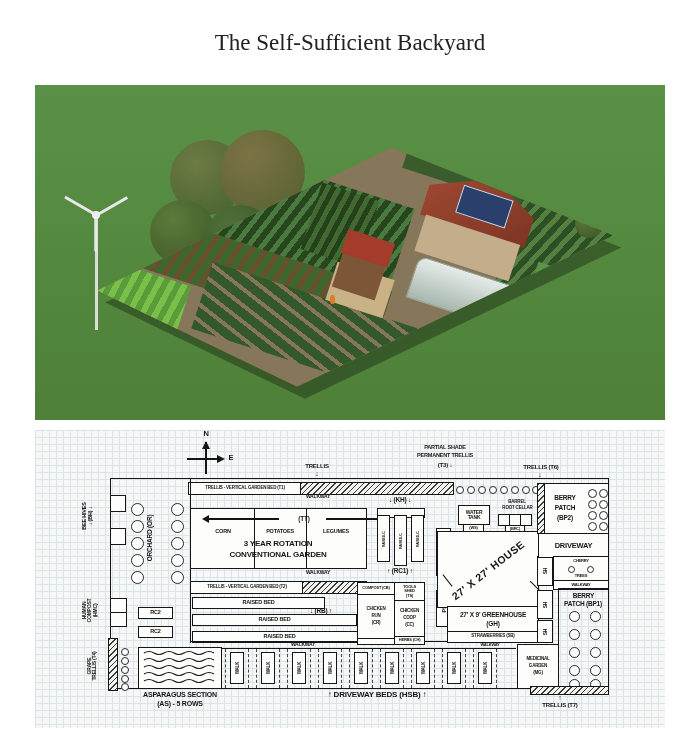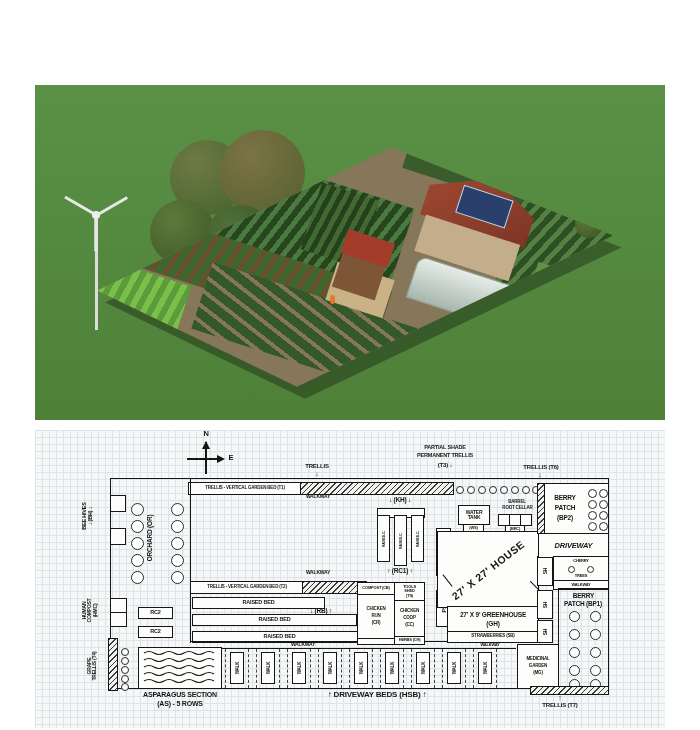--- a/index.html
+++ b/index.html
@@ -80,20 +80,21 @@
   .f75{font-size:7.5px;} .f8{font-size:8px;}
   .house-lb{position:absolute;left:50%;top:50%;transform:translate(-50%,-50%) rotate(-38deg);
       font-weight:700;font-size:10.5px;white-space:nowrap;letter-spacing:.5px;}
   svg{display:block;}
 </style>
 </head>
 <body>
 
 <div id="stage">
 
+  <div id="title">The Self-Sufficient Backyard</div>
 
   <div id="photo">
     <div class="pshadow"></div>
     <div class="tree" style="left:135px;top:55px;width:75px;height:75px;background:radial-gradient(circle at 35% 30%,#6e7a44,#44622e);"></div>
     <div class="tree" style="left:185px;top:45px;width:85px;height:85px;background:radial-gradient(circle at 35% 30%,#7c7345,#53602f);"></div>
     <div class="tree" style="left:115px;top:115px;width:65px;height:65px;background:radial-gradient(circle at 35% 30%,#5d7a3a,#3c5426);"></div>
     <div class="tree" style="left:170px;top:120px;width:70px;height:70px;background:radial-gradient(circle at 35% 30%,#50703a,#35511f);"></div>
     <div id="plot">
       <div class="rowsN"></div>
       <div class="hedge"></div>
@@ -171,20 +172,32 @@
     <div class="c" style="left:136px;top:90px;width:11px;height:11px;"></div>
     <div class="c" style="left:96px;top:107px;width:11px;height:11px;"></div>
     <div class="c" style="left:136px;top:107px;width:11px;height:11px;"></div>
     <div class="c" style="left:96px;top:124px;width:11px;height:11px;"></div>
     <div class="c" style="left:136px;top:124px;width:11px;height:11px;"></div>
     <div class="c" style="left:96px;top:141px;width:11px;height:11px;"></div>
     <div class="c" style="left:136px;top:141px;width:11px;height:11px;"></div>
     <div class="ln" style="left:155px;top:48px;width:1px;height:165px;"></div>
 
     <div class="lb f5" style="left:243px;top:64px;width:80px;">WALKWAY</div>
+    <div class="bx" style="left:155px;top:78px;width:175px;height:59px;">
+      <div class="ln" style="left:63px;top:0;width:1px;height:100%;"></div>
+      <div class="ln" style="left:115px;top:0;width:1px;height:100%;"></div>
+      <div class="lb f65" style="left:95px;top:6px;width:36px;">(TT)</div>
+      <div class="arwL" style="left:18px;top:9px;width:70px;"></div>
+      <div class="arwR" style="left:135px;top:9px;width:55px;"></div>
+      <div class="lb f55" style="left:8px;top:20px;width:48px;">CORN</div>
+      <div class="lb f55" style="left:66px;top:20px;width:46px;">POTATOES</div>
+      <div class="lb f55" style="left:120px;top:20px;width:50px;">LEGUMES</div>
+      <div class="lb f8" style="left:18px;top:31px;width:138px;">3 YEAR ROTATION</div>
+      <div class="lb f8" style="left:10px;top:42px;width:154px;">CONVENTIONAL GARDEN</div>
+    </div>
     <div class="lb f5" style="left:243px;top:140px;width:80px;">WALKWAY</div>
 
     <div class="bx" style="left:155px;top:151px;width:112px;height:11px;">
       <div class="lb f45" style="left:1px;top:3px;width:110px;">TRELLIS - VERTICAL GARDEN BED (T2)</div>
     </div>
     <div class="hx" style="left:267px;top:151px;width:63px;height:11px;"></div>
     <div class="bx" style="left:157px;top:167px;width:131px;height:10px;">
       <div class="lb f55" style="left:0;top:2px;width:100%;">RAISED BED</div>
     </div>
     <div class="lb f65" style="left:262px;top:177px;width:48px;">↓ (RB) ↑</div>
@@ -384,21 +397,21 @@
       <div class="c" style="left:50px;top:5px;width:7px;height:7px;"></div>
       <div class="c" style="left:61px;top:5px;width:7px;height:7px;"></div>
       <div class="c" style="left:50px;top:16px;width:7px;height:7px;"></div>
       <div class="c" style="left:61px;top:16px;width:7px;height:7px;"></div>
       <div class="c" style="left:50px;top:27px;width:7px;height:7px;"></div>
       <div class="c" style="left:61px;top:27px;width:7px;height:7px;"></div>
       <div class="c" style="left:50px;top:38px;width:7px;height:7px;"></div>
       <div class="c" style="left:61px;top:38px;width:7px;height:7px;"></div>
     </div>
     <div class="hx" style="left:502px;top:53px;width:6px;height:49px;"></div>
-    <div class="bx" style="left:503px;top:103px;width:69px;height:23px;font-style:italic;">
+    <div class="bx" style="left:503px;top:103px;width:69px;height:23px;">
       <div class="lb f75" style="left:0;top:8px;width:100%;">DRIVEWAY</div>
     </div>
 
     <div class="bx" style="left:518px;top:126px;width:54px;height:24px;">
       <div class="lb f4" style="left:0;top:2px;width:100%;">CHERRY</div>
       <div class="c" style="left:14px;top:9px;width:5px;height:5px;"></div>
       <div class="c" style="left:33px;top:9px;width:5px;height:5px;"></div>
       <div class="lb f4" style="left:0;top:17px;width:100%;">TREES</div>
     </div>
     <div class="bx" style="left:518px;top:150px;width:54px;height:8px;">

